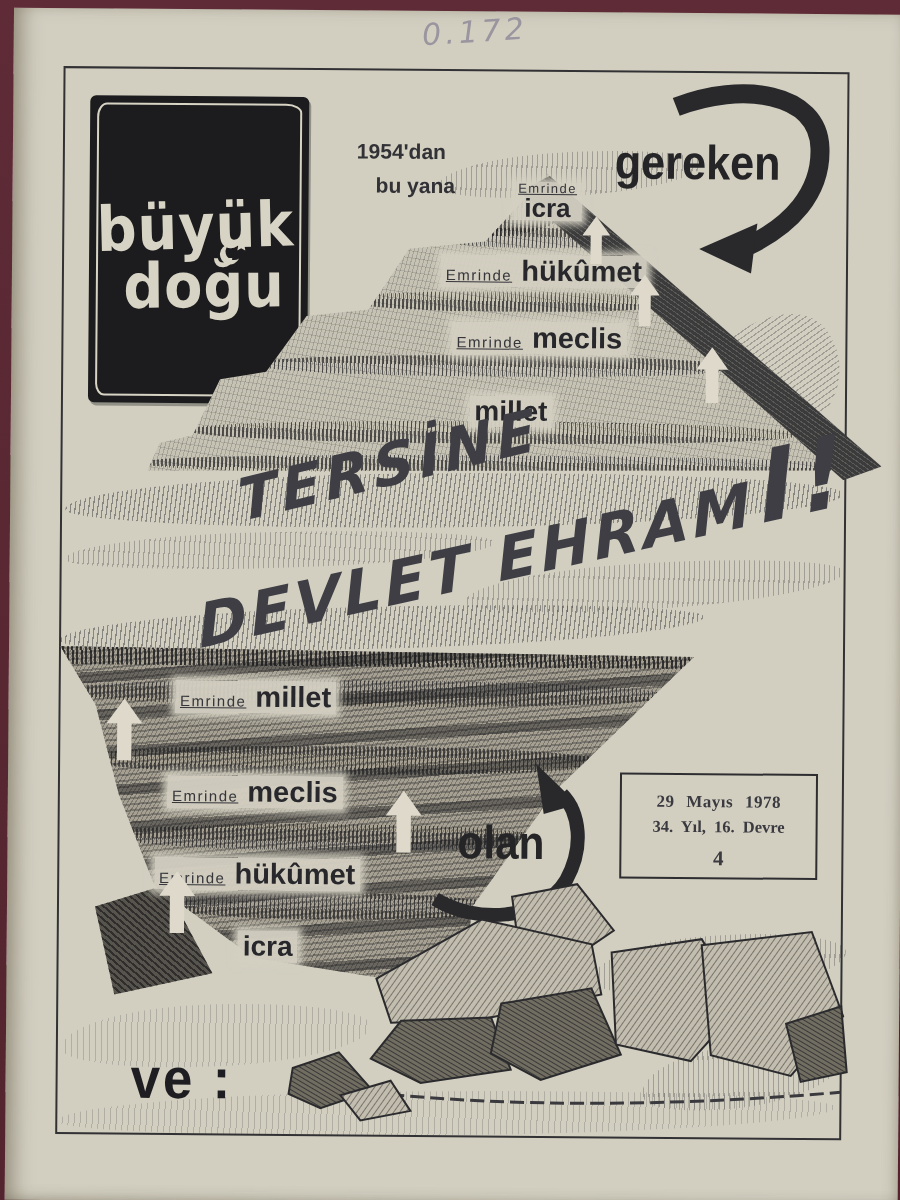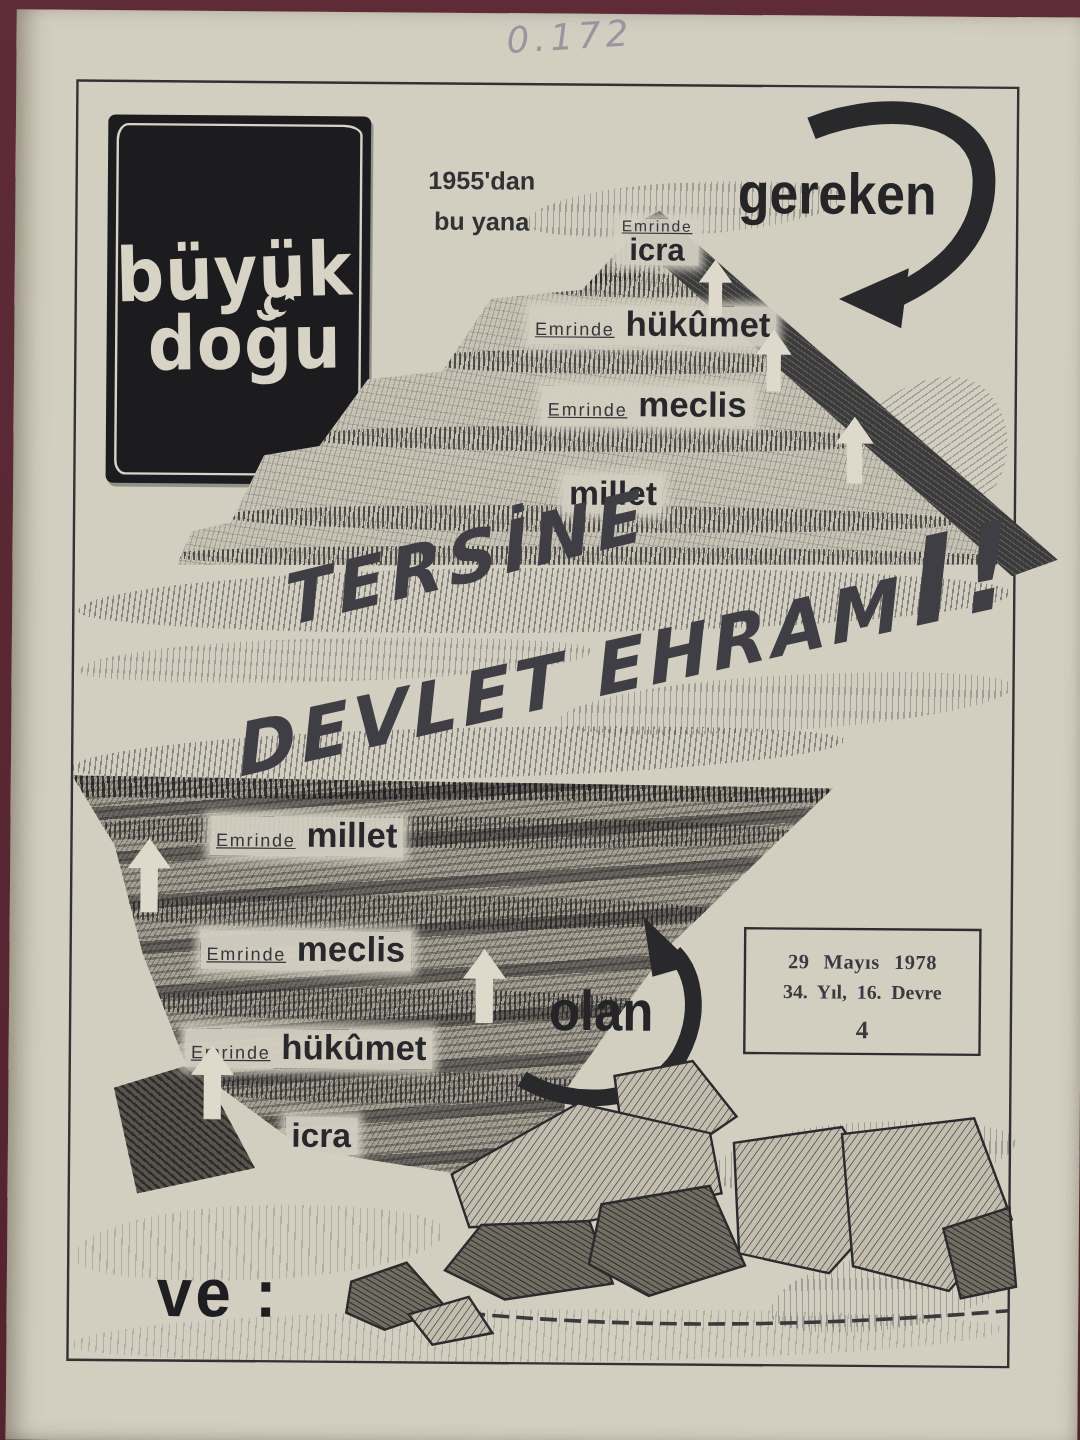--- a/index.html
+++ b/index.html
@@ -15,21 +15,21 @@
   .logo{position:absolute;left:77px;top:87px;width:219px;height:307px;background:#1c1c1e;border-radius:6px;
     box-shadow:2px 3px 0 rgba(30,30,30,.35);display:flex;flex-direction:column;align-items:center;justify-content:center;}
   .logo::before{content:"";position:absolute;inset:7px;border:2px solid #d8d4c5;border-radius:10px 16px 14px 9px/14px 9px 16px 12px;}
   .logo .w{font-family:"DejaVu Sans",sans-serif;font-weight:bold;color:#d8d4c5;font-size:62px;line-height:.95;
     letter-spacing:1px;transform:scaleX(.9);}
   .logo .w1{transform:scaleX(.9) rotate(-2deg) translateX(-4px);margin-top:14px;}
   .logo .w2{transform:scaleX(.9) rotate(-1deg) translateX(6px);}
   .emblem{height:30px;margin:2px 0 0 70px;}
   
   .tagline{position:absolute;left:344px;top:124px;font-size:21px;font-weight:bold;color:#323236;line-height:1.6;}
-  .tagline .t2{margin-left:5px;}
+  .tagline .t2{margin-left:19px;}
   
   .hatch{position:absolute;border-radius:45% 55% 50% 50%/60% 45% 55% 40%;
     background-image:repeating-linear-gradient(98deg,rgba(43,43,47,.45) 0 1.2px,transparent 1.2px 4.5px);}
   .hatch.light{background-image:repeating-linear-gradient(96deg,rgba(43,43,47,.3) 0 1.1px,transparent 1.1px 5px);}
   .hatch.faint{background-image:repeating-linear-gradient(94deg,rgba(43,43,47,.2) 0 1px,transparent 1px 6px);}
   
   .pyrtop{position:absolute;left:135px;top:152px;width:745px;height:320px;background-color:#c7c3b4;
     background-image:repeating-linear-gradient(105deg,rgba(50,50,52,.22) 0 1px,transparent 1px 4px),
       repeating-linear-gradient(8deg,rgba(50,50,52,.16) 0 1px,transparent 1px 7px);
     clip-path:polygon(400px 10px,338px 78px,262px 86px,222px 147px,160px 154px,120px 210px,74px 218px,47px 274px,14px 282px,2px 310px,728px 304px);}
@@ -106,21 +106,21 @@
     <div class="logo">
       <div class="w w1">büyük</div>
       <svg class="emblem" width="34" height="30" viewBox="0 0 34 30">
         <path d="M12 8 a10 10 0 1 0 10 14 a8.5 8.5 0 1 1 -10 -14z" fill="#d8d4c5"></path>
         <path d="M24 2 l2.2 4 4.4 .6 -3.2 3 .8 4.4 -4.2 -2.2 -3.8 2.2 .8 -4.4 -3.2 -3 4.4 -.6z" fill="#d8d4c5"></path>
       </svg>
       <div class="w w2">doğu</div>
     </div>
 
     <div class="tagline">
-      <div class="t1">1955'dan</div>
+      <div class="t1">1954'dan</div>
       <div class="t2">bu yana</div>
     </div>
 
     <div class="pyrtop">
       <div class="stepband" style="left:210px;top:28px;width:200px;height:46px"></div>
       <div class="stepband" style="left:285px;top:64px;width:200px;height:20px"></div>
       <div class="stepband" style="left:200px;top:128px;width:330px;height:20px"></div>
       <div class="stepband" style="left:112px;top:192px;width:478px;height:21px"></div>
       <div class="stepband" style="left:45px;top:258px;width:605px;height:22px"></div>
       <div class="stepband" style="left:0px;top:292px;width:730px;height:20px"></div>

